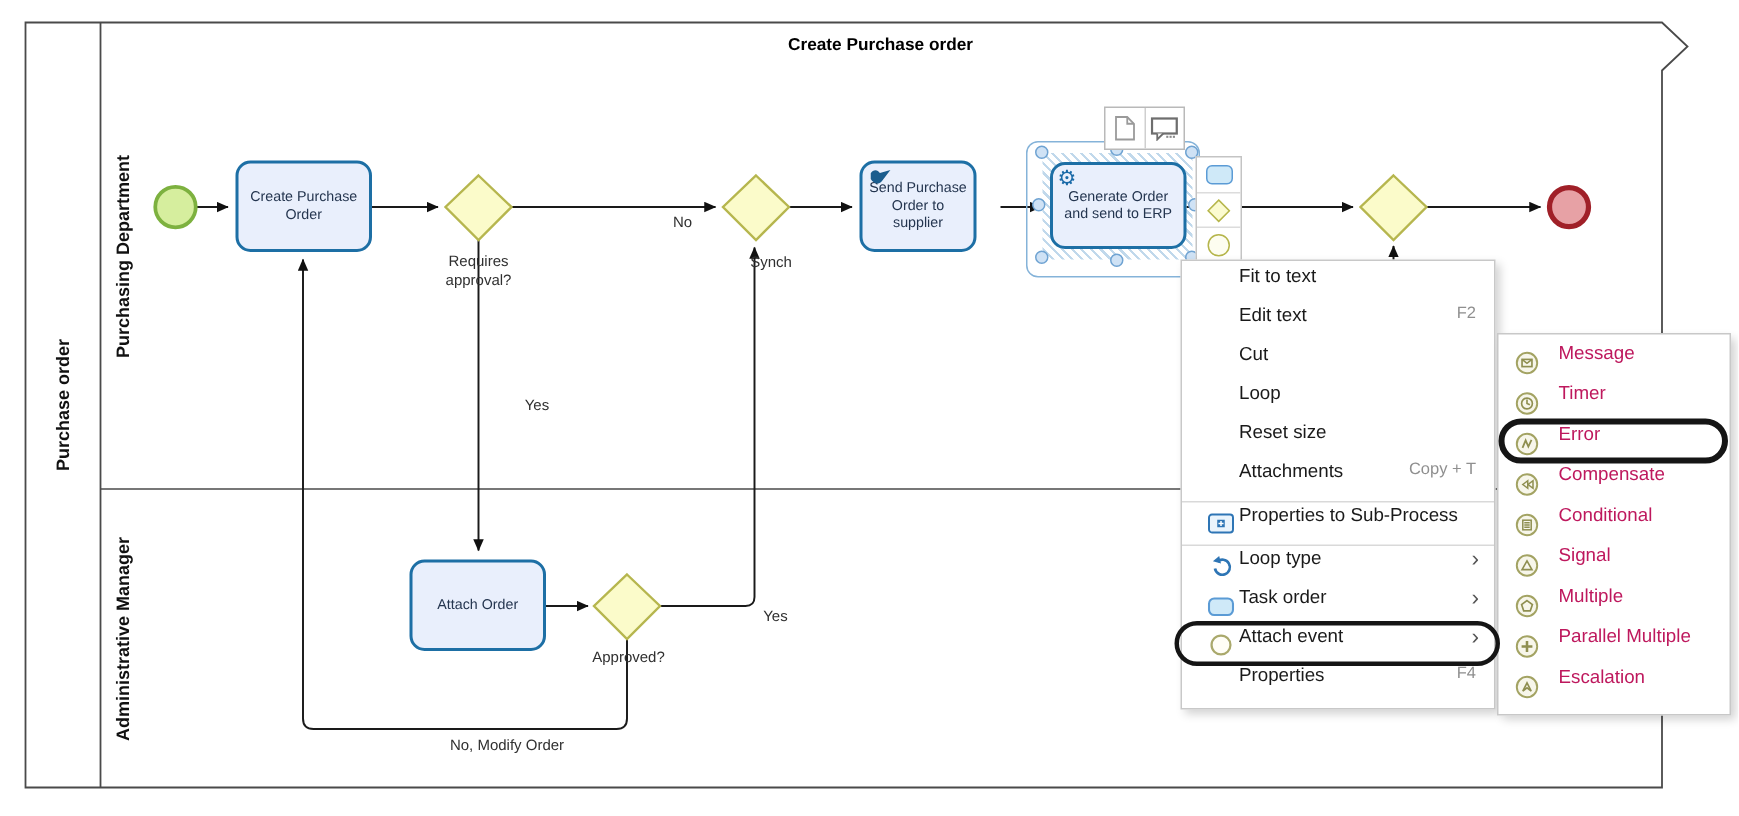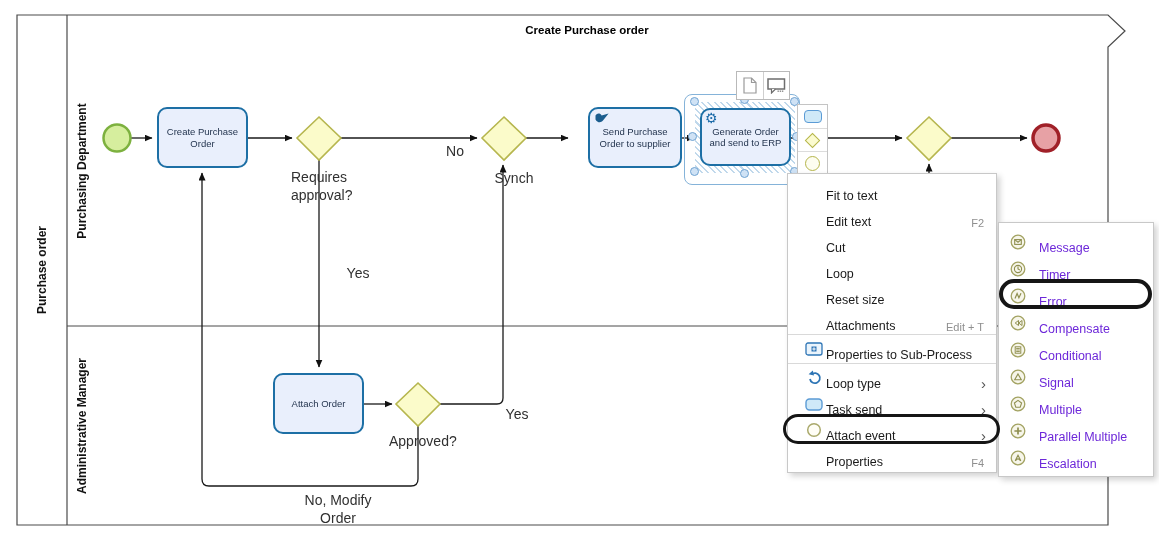--- a/index.html
+++ b/index.html
@@ -15,21 +15,21 @@
   .pool-lab{left:17px;top:15px;width:50px;height:510px;}
   .lane1-lab{left:67px;top:15px;width:30px;height:311px;}
   .lane2-lab{left:67px;top:326px;width:30px;height:199px;}
 
   .task{position:absolute;border:2.5px solid #1d6fa5;border-radius:10px;background:#e9effc;
     display:flex;align-items:center;justify-content:center;text-align:center;
     font-size:9.5px;line-height:1.2;color:#24354f;z-index:9;box-sizing:border-box;padding:2px 4px;}
   .task .tico{position:absolute;left:4px;top:3px;}
   .gear{position:absolute;left:3px;top:0px;color:#1a6aa8;z-index:2;}
   .gear .g1{font-size:14px;}
-  .edge-label{position:absolute;font-size:14px;color:#303030;text-align:center;z-index:6;line-height:1.25;}
+  .edge-label{position:absolute;font-size:10px;color:#303030;text-align:center;z-index:6;line-height:1.25;}
 
   
   .sel-frame{position:absolute;left:684px;top:94px;width:116px;height:91px;border:1.5px solid #85b3d9;
     border-radius:8px;z-index:7;box-sizing:border-box;}
   .sel-hatch{position:absolute;left:695px;top:102px;width:100px;height:71px;z-index:8;
     background:repeating-linear-gradient(45deg,rgba(130,178,216,.5) 0 1.5px,rgba(255,255,255,0) 1.5px 4.5px);}
   .handle{position:absolute;width:9px;height:9px;border-radius:50%;background:#cfe2f5;
     border:1.5px solid #6fa3d2;box-sizing:border-box;z-index:11;}
 
   
@@ -41,32 +41,32 @@
     border:1px solid #c4c4c4;z-index:20;box-sizing:border-box;display:flex;flex-direction:column;}
   .shape-toolbar .stb{flex:1;display:flex;align-items:center;justify-content:center;}
   .shape-toolbar .stb + .stb{border-top:1px solid #dcdcdc;}
   .i-task{width:18px;height:13px;border-radius:4px;background:#cfe9f8;border:1.5px solid #5b9bd5;box-sizing:border-box;}
   .i-gw{width:11px;height:11px;background:#fbfbd0;border:1.5px solid #b5b54b;transform:rotate(45deg);box-sizing:border-box;}
   .i-ev{width:15px;height:15px;border-radius:50%;background:#fdfdf0;border:1.5px solid #b5b54b;box-sizing:border-box;}
 
   
   .menu{position:absolute;left:787px;top:173px;width:210px;background:#fff;border:1px solid #c8c8c8;
     box-shadow:3px 3px 6px rgba(0,0,0,.18);z-index:30;padding:3px 0;box-sizing:border-box;}
-  .mrow{position:relative;display:flex;align-items:flex-end;height:26px;padding-left:38px;
+  .mrow{position:relative;display:flex;align-items:flex-start;height:26px;padding-left:38px;
     font-size:12.5px;color:#1a1a1a;cursor:default;}
   .mico{position:absolute;left:16px;top:0;height:26px;width:20px;display:flex;align-items:center;justify-content:center;}
   .mshort{margin-left:auto;margin-right:12px;color:#8f8f8f;font-size:11px;}
   .mchev{margin-left:auto;margin-right:10px;color:#555;font-size:15px;line-height:1;}
   .msep{height:1px;background:#d9d9d9;margin:1px 0;}
 
   
   .submenu{position:absolute;left:998px;top:222px;width:156px;background:#fff;border:1px solid #c8c8c8;
     box-shadow:3px 3px 6px rgba(0,0,0,.18);z-index:31;padding:5px 0;box-sizing:border-box;}
-  .srow{position:relative;display:flex;align-items:flex-end;height:27px;padding-left:40px;
-    font-size:12.5px;color:#6d28d9;}
+  .srow{position:relative;display:flex;align-items:flex-start;height:27px;padding-left:40px;
+    font-size:12.5px;color:#be185d;}
   .sico{position:absolute;left:9px;top:0;height:27px;width:20px;display:flex;align-items:center;justify-content:center;}
 
   
   .stadium{position:absolute;border:3.5px solid #151515;border-radius:15px;z-index:40;box-sizing:border-box;background:transparent;}
   .hl-attach{left:783px;top:414px;width:217px;height:30px;}
   .hl-error{left:999px;top:279px;width:153px;height:30px;border-width:4px;}
 </style>
 </head>
 <body>
 
@@ -113,21 +113,21 @@
       <span>Purchasing Department</span>
     </div>
   <div class="vlabel lane2-lab">
       <span>Administrative Manager</span>
     </div>
 
   <div class="task" style="left:157px;top:107px;width:91px;height:61px;">
     <span>Create Purchase Order</span>
   </div>
 
-  <div class="task" style="left:588px;top:107px;width:94px;height:61px;">
+  <div class="task" style="left:573px;top:107px;width:78px;height:61px;">
     <span class="tico">
       <svg width="16" height="13" viewBox="0 0 16 13">
         <path d="M1.5,3.5 C3,0.8 6.2,0.8 7.6,3.4 L14.6,1.4 L9,8.6 C6.4,11.6 3,10.2 1.5,7.4 Z" fill="#1b5d8e"></path>
       </svg>
     </span>
     <span>Send Purchase Order to supplier</span>
   </div>
 
   <div class="task" style="left:700px;top:108px;width:91px;height:58px;z-index:9;">
     <span class="gear"><span class="g1">⚙</span></span>
@@ -199,21 +199,21 @@
       <span>Cut</span>
     </div>
     <div class="mrow">
       <span>Loop</span>
     </div>
     <div class="mrow">
       <span>Reset size</span>
     </div>
     <div class="mrow">
       <span>Attachments</span>
-      <span class="mshort">Edit + T</span>
+      <span class="mshort">Copy + T</span>
     </div>
     <div class="msep"></div>
     <div class="mrow">
       <span class="mico">
         <svg width="18" height="16" viewBox="0 0 18 16">
           <rect x="1" y="2" width="16" height="12" rx="2" fill="#eaf4fc" stroke="#2e75b5" stroke-width="1.3"></rect>
           <rect x="6.5" y="5.5" width="5" height="5" fill="#2e75b5"></rect>
           <path d="M9,6.3 V9.7 M7.3,8 H10.7" stroke="#fff" stroke-width="1"></path>
         </svg>
       </span>
@@ -229,21 +229,21 @@
       </span>
       <span>Loop type</span>
       <span class="mchev">›</span>
     </div>
     <div class="mrow">
       <span class="mico">
         <svg width="18" height="16" viewBox="0 0 18 16">
           <rect x="1" y="3" width="16" height="11" rx="3.5" fill="#cfe9f8" stroke="#5b9bd5" stroke-width="1.4"></rect>
         </svg>
       </span>
-      <span>Task send</span>
+      <span>Task order</span>
       <span class="mchev">›</span>
     </div>
     <div class="mrow">
       <span class="mico">
         <svg width="16" height="16" viewBox="0 0 16 16">
           <circle cx="8" cy="8" r="6.3" fill="#fffef6" stroke="#ab ab6d" stroke-width="1.5" style="stroke:#aaa96c"></circle>
         </svg>
       </span>
       <span>Attach event</span>
       <span class="mchev">›</span>

